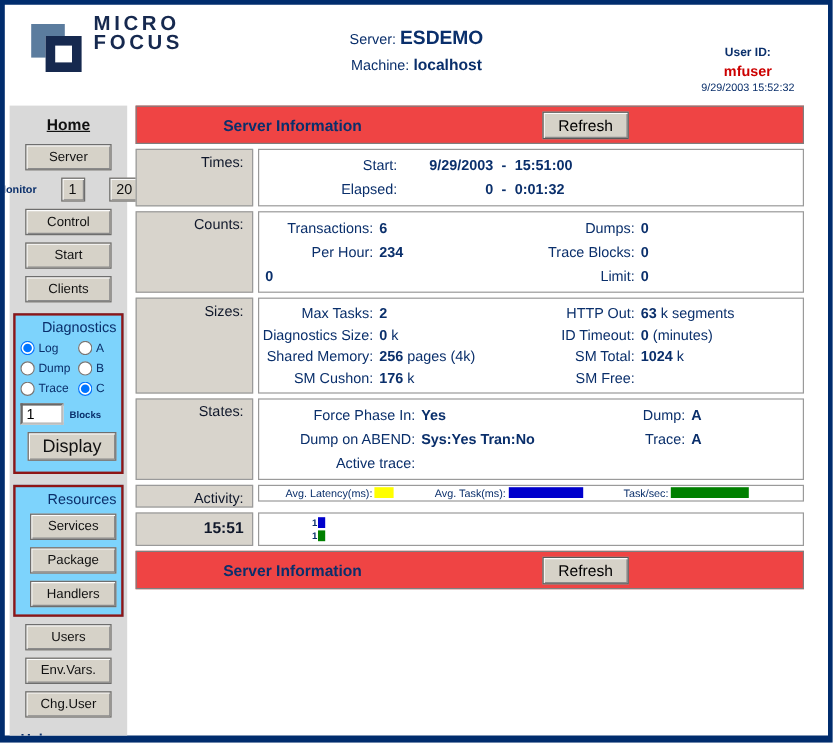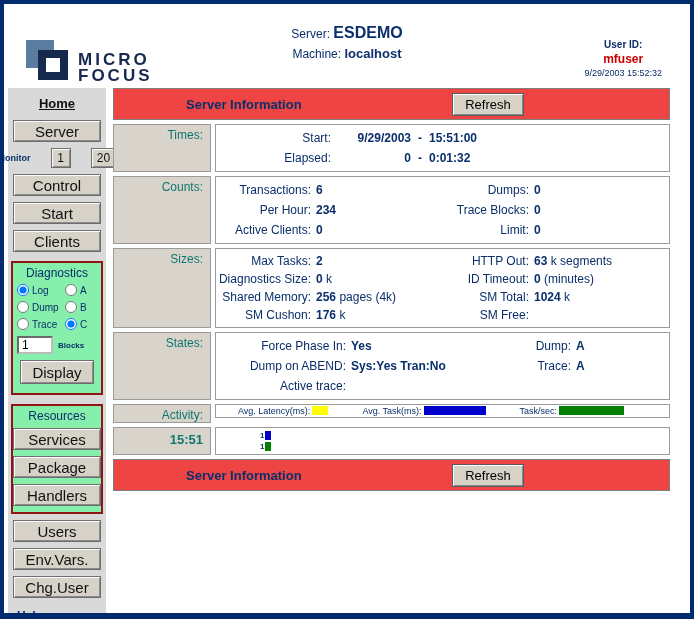--- a/index.html
+++ b/index.html
@@ -2,21 +2,21 @@
 <html><head>
 <meta charset="utf-8">
 <style>
   * { box-sizing: border-box; margin: 0; padding: 0; }
   body { font-family: "Liberation Sans", sans-serif; background:#fff; }
   .page { width:694px; height:619px; border:4px solid #002c6d; border-bottom-width:6px;
           background:#fff; overflow:hidden; position:relative; }
 
   
   .header { height:82px; position:relative; }
-  .logo { position:absolute; left:20px; top:28px; display:flex; align-items:flex-end; }
+  .logo { position:absolute; left:20px; top:8px; display:flex; align-items:flex-start; }
   .logo-mark { position:relative; width:48px; height:52px; }
   .logo-sq-light { position:absolute; left:2px; top:8px; width:28px; height:28px; background:#5b7c9e; }
   .logo-sq-dark  { position:absolute; left:14px; top:18px; width:30px; height:30px;
                    border:8px solid #16294f; background:#fff; }
   .logo-text { margin-left:6px; color:#16294f; font-weight:bold; font-size:17px;
                letter-spacing:3px; line-height:0.95; }
   .hdr-center { position:absolute; left:0; right:0; top:20px; text-align:center; color:#0a2f6b; }
   .hdr-center .line1 { font-size:12px; }
   .hdr-center .line1 b { font-size:16px; }
   .hdr-center .line2 { font-size:12px; margin-top:4px; }
@@ -25,32 +25,32 @@
   .uid-label { font-size:10px; font-weight:bold; color:#0a2f6b;margin-top:19px; }
   .uid-value { font-size:12px; font-weight:bold; margin-top:2px; }
   .uid-time  { font-size:9px; color:#0a2f6b; margin-top:2px; }
 
   
   .content { display:flex; padding:2px 0 0 4px; align-items:flex-start; }
 
   
   .sidebar { width:98px; min-height:522px; background:#d9d9d9; padding:5px 5px 8px 5px;
              display:flex; flex-direction:column; align-items:center; }
-  .btn { display:block; width:88px; height:22px; background:#d6d2c8; color:#111;
+  .btn { display:block; width:72px; height:22px; background:#d6d2c8; color:#111;
          border:1px solid #6e6e6e; box-shadow:inset 1px 1px 0 #fcfcfc, inset -1px -1px 0 #8a8a8a;
-         font-family:"Liberation Sans",sans-serif; font-size:15px; text-align:center;
+         font-family:"Liberation Sans",sans-serif; font-size:11px; text-align:center;
          line-height:19px; margin:3px 0; cursor:pointer; }
   .home-link { font-size:13px; font-weight:bold; color:#111; text-decoration:underline;
                margin:3px 0 6px 0; cursor:pointer; }
   .monitor-row { display:flex; align-items:center; gap:20px; margin:3px 0; }
   .monitor-label { font-size:9px; font-weight:bold; color:#0a2f6b; }
   .btn-small { width:20px; height:20px; font-size:12px; line-height:17px; margin:0; }
   .btn-small2 { width:26px; }
-  .groupbox { width:92px; border:2px solid #8e1616; background:#86efac; margin:6px 0 3px 0;
-              padding:3px 4px 6px 4px; display:flex; flex-direction:column; align-items:center; }
+  .groupbox { width:92px; border:2px solid #8e1616; background:#7dd3fc; margin:6px 0 3px 0;
+              padding:3px 4px 6px 4px; display:flex; flex-direction:column; align-items:flex-end; }
   .groupbox-title { font-size:12px; color:#0a2f6b; margin-bottom:2px; }
   .radio-grid { display:grid; grid-template-columns:48px 32px; width:100%; row-gap:5px; margin-top:2px; }
   .radio-item { display:flex; align-items:center; }
   .radio-item input { width:12px; height:12px; margin:0 3px 0 0; }
   .radio-item span { font-size:10px; color:#0a2f6b; }
   .blocks-row { display:flex; align-items:center; width:100%; margin-top:6px; }
   .blocks-input { width:36px; height:18px; border:2px inset #bcbcbc; font-size:12px; padding-left:3px;
                   font-family:"Liberation Sans",sans-serif; }
   .blocks-label { font-size:8px; font-weight:bold; color:#0a2f6b; margin-left:5px; }
   .display-btn { width:74px; height:24px; font-size:15px; line-height:21px; margin-top:6px; }
@@ -61,21 +61,21 @@
   
   .main { width:557px; margin-left:7px; }
   .blue-bar { position:relative; height:32px; background:#ef4444; border:1px solid #7f7f7f;
               display:flex; align-items:center; }
   .blue-bar .bar-title { margin-left:72px; font-size:13px; font-weight:bold; color:#0a2f6b; }
   .refresh-btn { position:absolute; left:338px; top:4px; width:72px; height:23px;
                  background:#d6d2c8; border:1px solid #5a5a5a;
                  box-shadow:inset 1px 1px 0 #fcfcfc, inset -1px -1px 0 #8a8a8a;
                  font-family:"Liberation Sans",sans-serif; font-size:13px; cursor:pointer; }
   .info-row { display:flex; margin-top:4px; }
-  .row-label { width:98px; background:#d8d4cc; border:1px solid #9a9a9a; color:#0f766e;
+  .row-label { width:98px; background:#d8d4cc; border:1px solid #9a9a9a; color:#0f172a;
                font-size:12px; text-align:right; padding:3px 7px 0 0; }
   .row-body { flex:1; background:#fff; border:1px solid #9a9a9a; margin-left:4px;
               padding:3px 0 3px 0; color:#0a2f6b; font-size:12px; }
   .times-grid { display:grid; grid-template-columns:115px 80px 18px auto; line-height:20px; }
   .t-label { text-align:right; }
   .t-v1 { text-align:right; font-weight:bold; }
   .t-sep { text-align:center; font-weight:bold; }
   .t-v2 { text-align:left; font-weight:bold; }
   .halves { display:flex; }
   .half-l { width:228px; display:grid; grid-template-columns:95px auto; }
@@ -218,21 +218,20 @@
       </div>
 
       <div class="info-row">
         <div class="row-label">Counts:</div>
         <div class="row-body halves lh20">
           <div class="half-l lh20">
             <span class="p-label">Transactions:</span>
             <span class="p-value">6</span>
             <span class="p-label">Per Hour:</span>
             <span class="p-value">234</span>
-            <span class="p-label">Active Clients:</span>
             <span class="p-value">0</span>
           </div>
           <div class="half-r lh20">
             <span class="p-label">Dumps:</span>
             <span class="p-value">0</span>
             <span class="p-label">Trace Blocks:</span>
             <span class="p-value">0</span>
             <span class="p-label">Limit:</span>
             <span class="p-value">0</span>
           </div>

